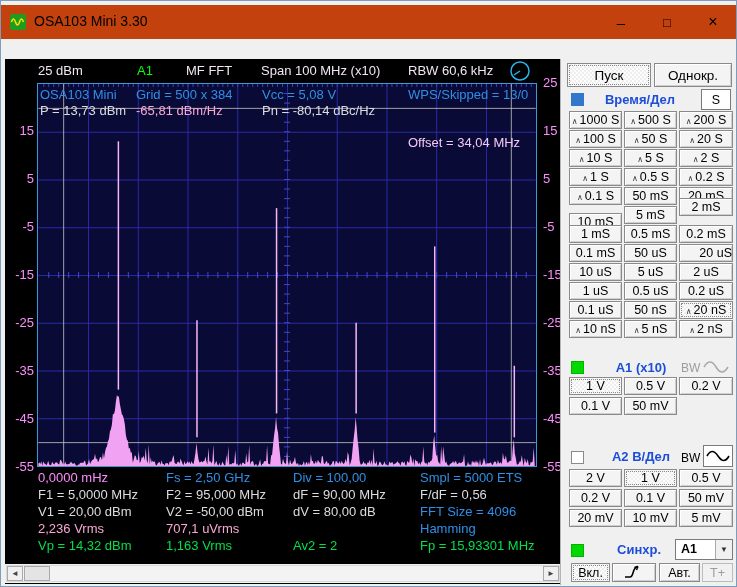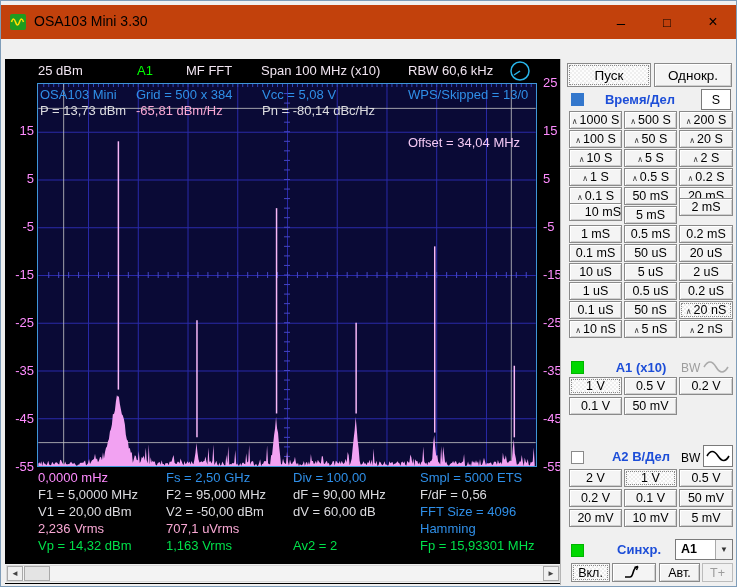--- a/index.html
+++ b/index.html
@@ -333,21 +333,21 @@
           <span class="rdout c-pink" style="left: 33px; top: 411px;">0,0000 mHz</span>
           <span class="rdout c-blue" style="left: 161px; top: 411px;">Fs = 2,50 GHz</span>
           <span class="rdout c-blue" style="left: 288px; top: 411px;">Div = 100,00</span>
           <span class="rdout c-blue" style="left: 415px; top: 411px;">Smpl = 5000 ETS</span>
           <span class="rdout c-white" style="left: 33px; top: 428px;">F1 = 5,0000 MHz</span>
           <span class="rdout c-white" style="left: 161px; top: 428px;">F2 = 95,000 MHz</span>
           <span class="rdout c-white" style="left: 288px; top: 428px;">dF = 90,00 MHz</span>
           <span class="rdout c-white" style="left: 415px; top: 428px;">F/dF = 0,56</span>
           <span class="rdout c-white" style="left: 33px; top: 445px;">V1 = 20,00 dBm</span>
           <span class="rdout c-white" style="left: 161px; top: 445px;">V2 = -50,00 dBm</span>
-          <span class="rdout c-white" style="left: 288px; top: 445px;">dV = 60,00 dB</span>
+          <span class="rdout c-white" style="left: 288px; top: 445px;">dV = 80,00 dB</span>
           <span class="rdout c-blue" style="left: 415px; top: 445px;">FFT Size = 4096</span>
           <span class="rdout c-gray" style="left: 33px; top: 462px;">2,236 Vrms</span>
           <span class="rdout c-gray" style="left: 161px; top: 462px;">707,1 uVrms</span>
           <span class="rdout c-gray" style="left: 288px; top: 462px;"></span>
           <span class="rdout c-blue" style="left: 415px; top: 462px;">Hamming</span>
           <span class="rdout c-green" style="left: 33px; top: 479px;">Vp = 14,32 dBm</span>
           <span class="rdout c-green" style="left: 161px; top: 479px;">1,163 Vrms</span>
           <span class="rdout c-green" style="left: 288px; top: 479px;">Av2 = 2</span>
           <span class="rdout c-green" style="left: 415px; top: 479px;">Fp = 15,93301 MHz</span>
         </div>
@@ -420,21 +420,21 @@
           <div class="btn" style="left: 8px; top: 128px; width: 53px; height: 18px;">
             <span class="mark">∧</span>
             <span>0.1 S</span>
           </div>
           <div class="btn" style="left: 63px; top: 128px; width: 53px; height: 18px;">
             <span>50 mS</span>
           </div>
           <div class="btn" style="left: 118px; top: 128px; width: 54px; height: 18px;">
             <span>20 mS</span>
           </div>
-          <div class="btn" style="left: 8px; top: 144px; width: 53px; height: 18px; justify-content: flex-end;">
+          <div class="btn" style="left: 8px; top: 154px; width: 53px; height: 18px;">
             <span>10 mS</span>
           </div>
           <div class="btn" style="left: 63px; top: 147px; width: 53px; height: 18px;">
             <span>5 mS</span>
           </div>
           <div class="btn" style="left: 118px; top: 139px; width: 54px; height: 18px;">
             <span>2 mS</span>
           </div>
           <div class="btn" style="left: 8px; top: 166px; width: 53px; height: 18px;">
             <span>1 mS</span>
@@ -444,21 +444,21 @@
           </div>
           <div class="btn" style="left: 118px; top: 166px; width: 54px; height: 18px;">
             <span>0.2 mS</span>
           </div>
           <div class="btn" style="left: 8px; top: 185px; width: 53px; height: 18px;">
             <span>0.1 mS</span>
           </div>
           <div class="btn" style="left: 63px; top: 185px; width: 53px; height: 18px;">
             <span>50 uS</span>
           </div>
-          <div class="btn" style="left: 118px; top: 185px; width: 54px; height: 18px;">
+          <div class="btn" style="left: 118px; top: 185px; width: 54px; height: 18px; justify-content: flex-end;">
             <span>20 uS</span>
           </div>
           <div class="btn" style="left: 8px; top: 204px; width: 53px; height: 18px;">
             <span>10 uS</span>
           </div>
           <div class="btn" style="left: 63px; top: 204px; width: 53px; height: 18px;">
             <span>5 uS</span>
           </div>
           <div class="btn" style="left: 118px; top: 204px; width: 54px; height: 18px;">
             <span>2 uS</span>

